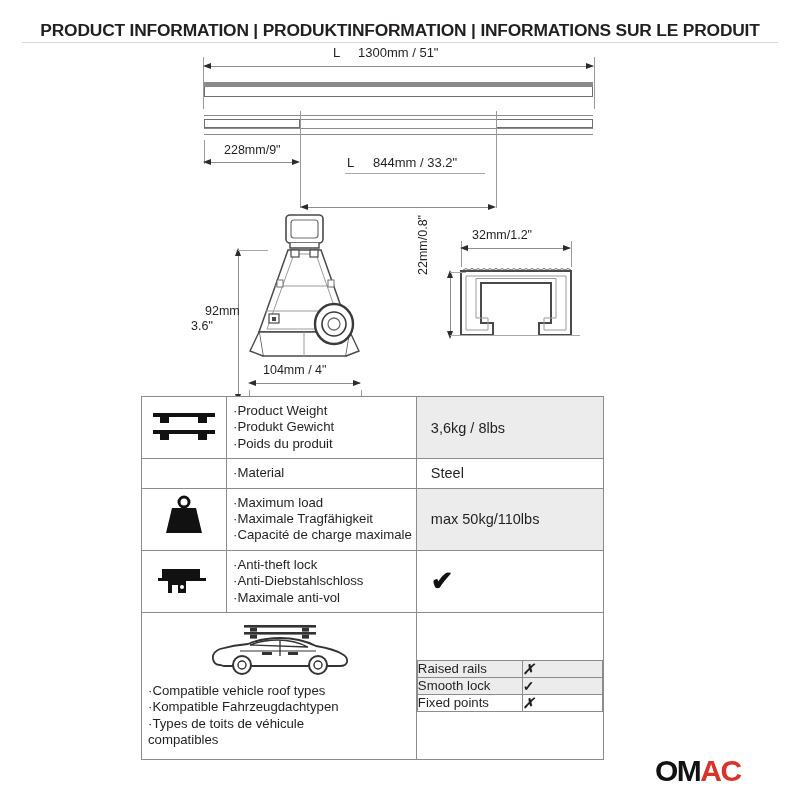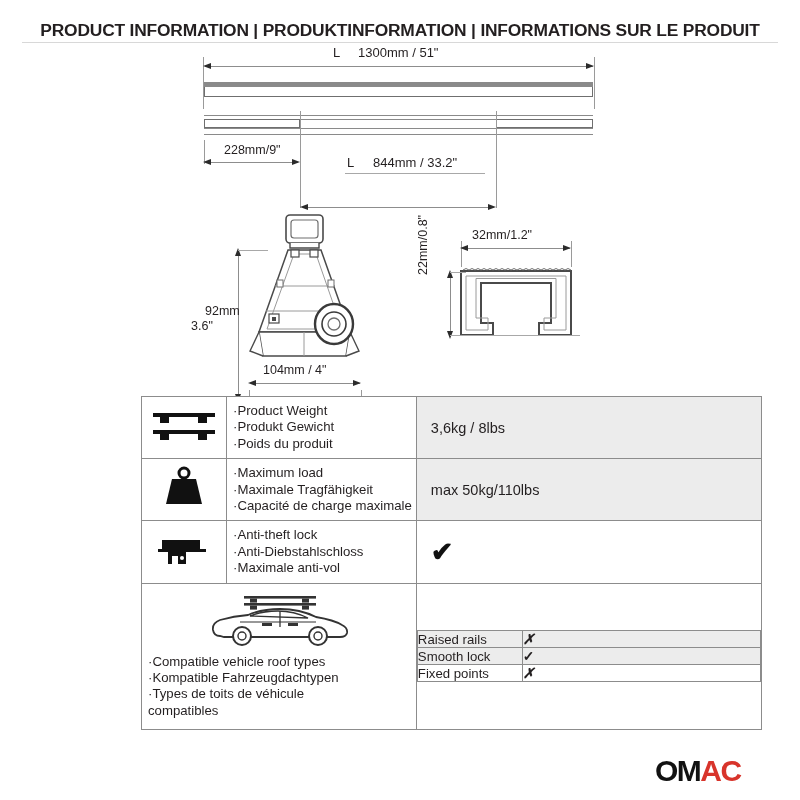--- a/index.html
+++ b/index.html
@@ -43,21 +43,21 @@
   .arw-l{border-top:3.5px solid transparent;border-bottom:3.5px solid transparent;border-right:8px solid #2b2b2b;}
   .arw-r{border-top:3.5px solid transparent;border-bottom:3.5px solid transparent;border-left:8px solid #2b2b2b;}
   .arw-u{border-left:3.5px solid transparent;border-right:3.5px solid transparent;border-bottom:8px solid #2b2b2b;}
   .arw-d{border-left:3.5px solid transparent;border-right:3.5px solid transparent;border-top:8px solid #2b2b2b;}
 
   
   #drawing{position:absolute;left:0;top:45px;width:800px;height:345px;}
 
   
   #spec-table{
-    position:absolute;left:141px;top:396px;width:621px;
+    position:absolute;left:141px;top:396px;width:463px;
     border:1px solid #8c8c8c;
     border-collapse:collapse;
   }
   #spec-table td{
     border:1px solid #8c8c8c;
     padding:0;
     vertical-align:middle;
   }
   .cell-icon{width:84px;text-align:center;}
   .cell-label{width:166px;padding:6px 4px 6px 6px !important;}
@@ -227,20 +227,29 @@
         <td class="cell-label white">
           <div class="lbl">
             <div>·Product Weight</div>
             <div>·Produkt Gewicht</div>
             <div>·Poids du produit</div>
           </div>
         </td>
         <td class="cell-value shade">3,6kg / 8lbs</td>
       </tr>
 
+      <tr>
+        <td class="cell-icon white"></td>
+        <td class="cell-label white">
+          <div class="lbl">
+            <div>·Material</div>
+          </div>
+        </td>
+        <td class="cell-value white">Steel</td>
+      </tr>
 
       <tr>
         <td class="cell-icon white">
           <svg width="50" height="44" viewBox="0 0 50 44">
             <circle cx="25" cy="7" r="5" fill="none" stroke="#111" stroke-width="3"></circle>
             <path d="M13 13 L37 13 L43 38 L7 38 Z" fill="#111"></path>
           </svg>
         </td>
         <td class="cell-label white">
           <div class="lbl">

